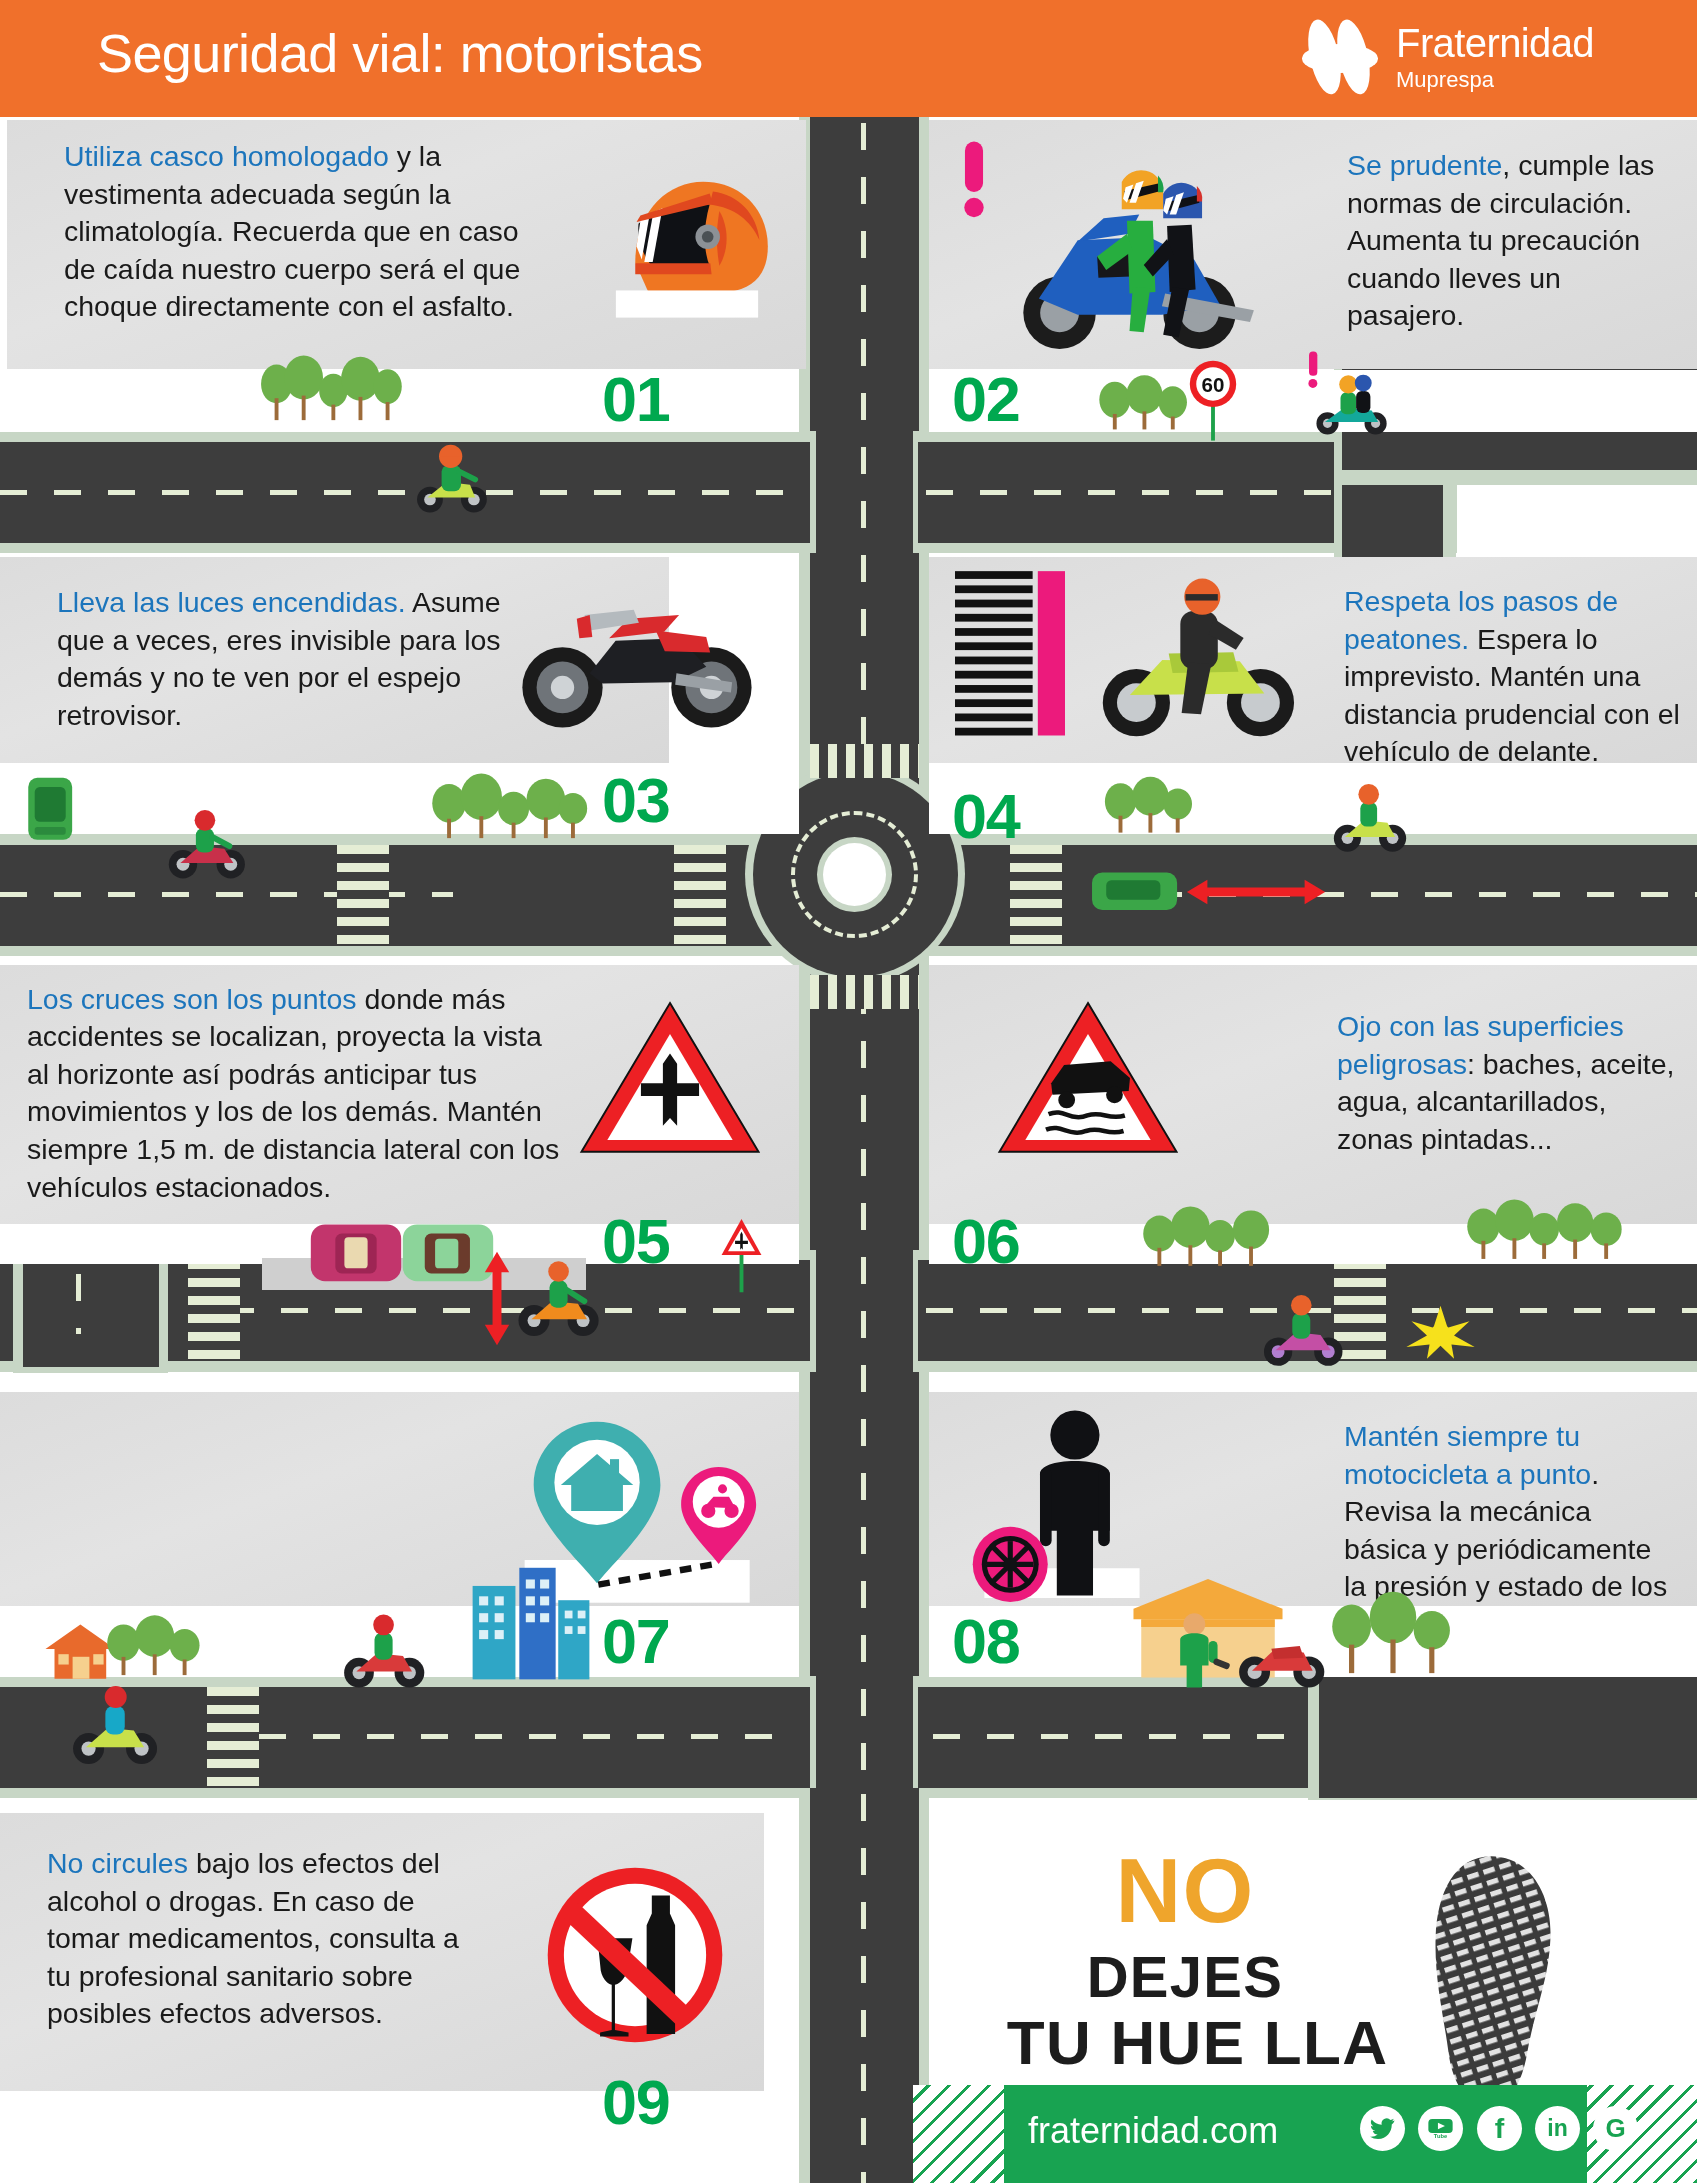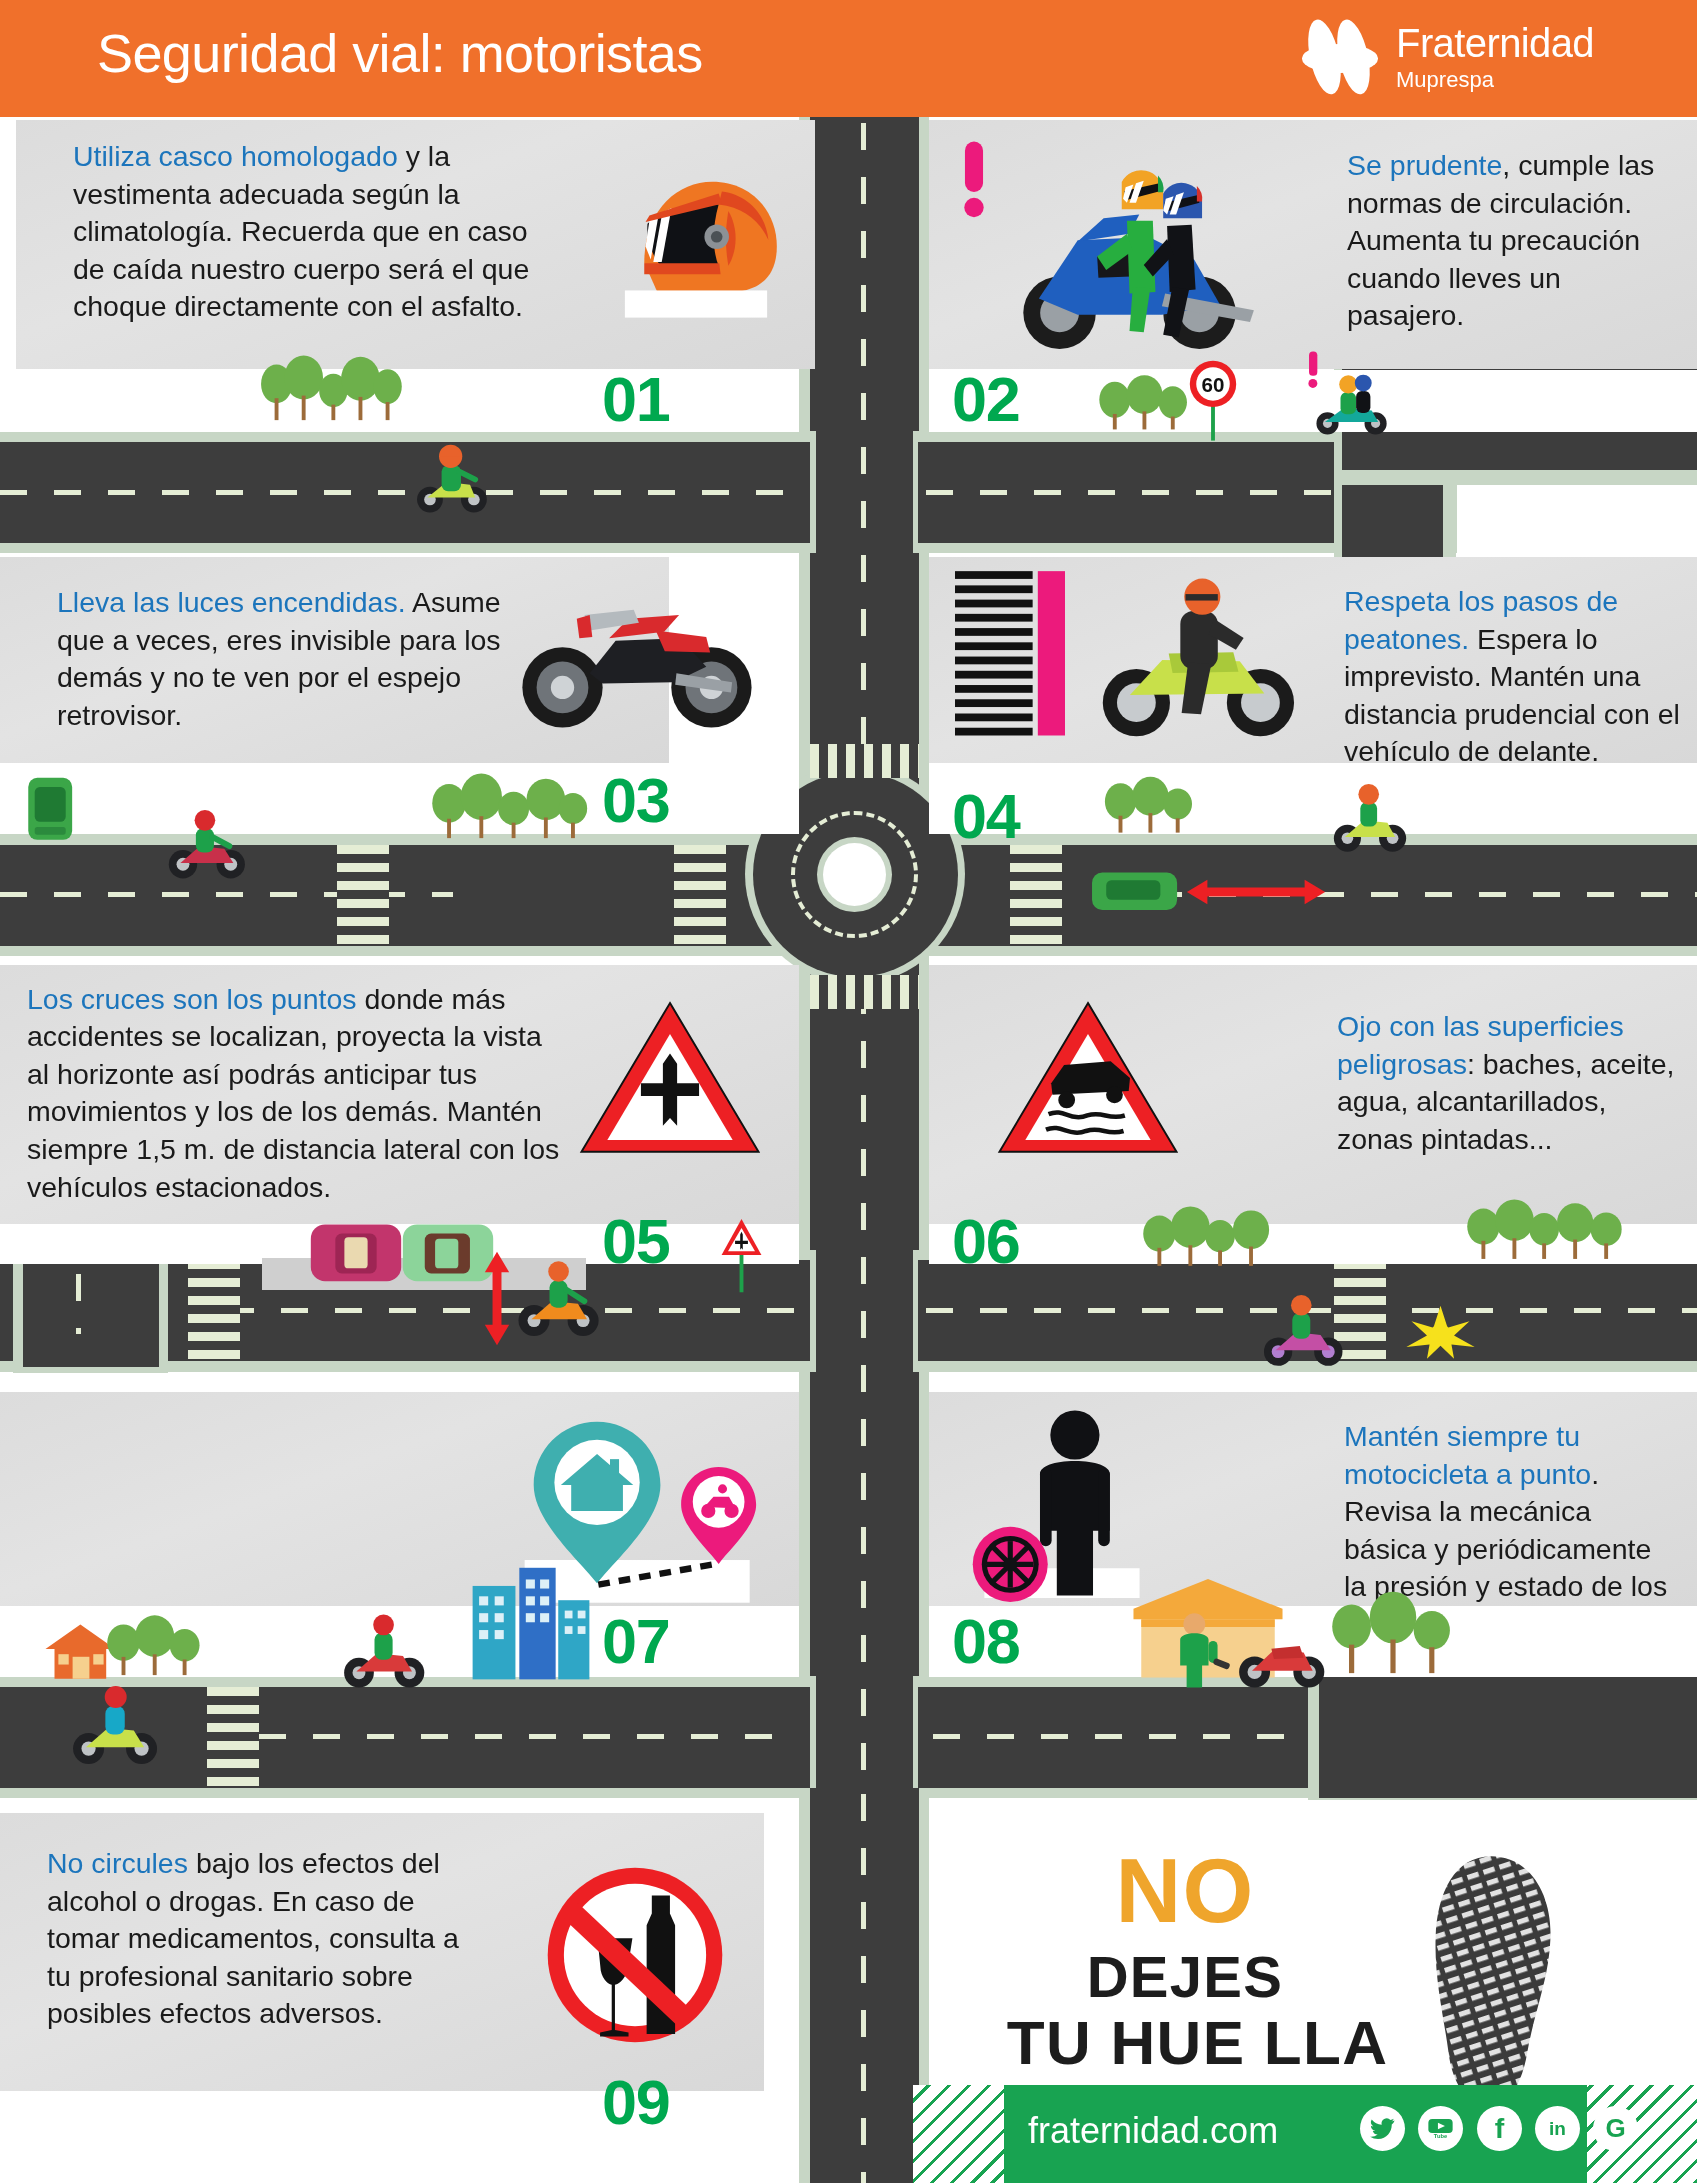--- a/index.html
+++ b/index.html
@@ -173,21 +173,21 @@
 
     <div class="road-outline" style="left:1308px;top:1567px;width:389px;height:233px;border-top-left-radius:110px;"></div>
     <div class="road" style="left:1319px;top:1578px;width:379px;height:220px;border-top-left-radius:102px;"></div>
     <div class="dash-h" style="left:1477px;top:1619px;width:220px;"></div>
 
     <div class="road-outline" style="left:799px;top:1788px;width:130px;height:396px;"></div>
     <div class="road" style="left:810px;top:1788px;width:109px;height:396px;"></div>
     <div class="dash-v" style="left:861px;top:1794px;height:389px;"></div>
   </div>
 
-  <div class="card" style="left:16px;top:120px;width:799px;height:249px;">
+  <div class="card" style="left:7px;top:120px;width:799px;height:249px;">
     <div class="card-text" style="left:57px;top:18px;width:492px;">
       <b>Utiliza casco homologado</b><span> y la vestimenta adecuada según la climatología. Recuerda que en caso de caída nuestro cuerpo será el que choque directamente con el asfalto.</span>
     </div>
 
     <div class="icon" style="left:583px;top:23px;">
       <svg width="194" height="194" viewBox="0 0 300 300">
         <path d="M70 185 C70 105 120 60 175 60 C235 60 275 105 275 160 C275 200 255 225 215 230 L90 230 Z" fill="#EF7622"></path>
         <path d="M190 75 C230 80 258 110 262 150 C248 120 225 100 185 95 Z" fill="#E0481F"></path>
         <path d="M200 105 C215 130 215 165 200 190 C195 160 195 135 200 105 Z" fill="#E0481F" opacity=".9"></path>
         <path d="M75 125 C95 105 125 95 160 95 L185 95 C175 130 175 165 185 190 L95 190 C80 170 73 148 75 125 Z" fill="#0f1115"></path>
@@ -808,20 +808,20 @@
     <svg width="27" height="23" viewBox="0 0 42 36" style="font-size:38px">
       <rect x="2" y="3" width="38" height="22" rx="6" fill="#18A351"></rect>
       <path d="M17 9 L28 14 L17 19 Z" fill="#fff"></path>
       <text x="21" y="33" font-size="9" text-anchor="middle" fill="#18A351" font-family="Liberation Sans, sans-serif">Tube</text>
     </svg>
   </div>
   <div class="soc" style="left:1477px;top:2106px;">
     <span style="font-size:28.5px;">f</span>
   </div>
   <div class="soc" style="left:1535px;top:2106px;">
-    <span style="font-size:19px;">in</span>
+    <span style="font-size:23px;">in</span>
   </div>
   <div class="soc" style="left:1593px;top:2106px;">
     <span style="font-size:26px;">G</span>
   </div>
 
 </div>
 
 
 </body></html>

